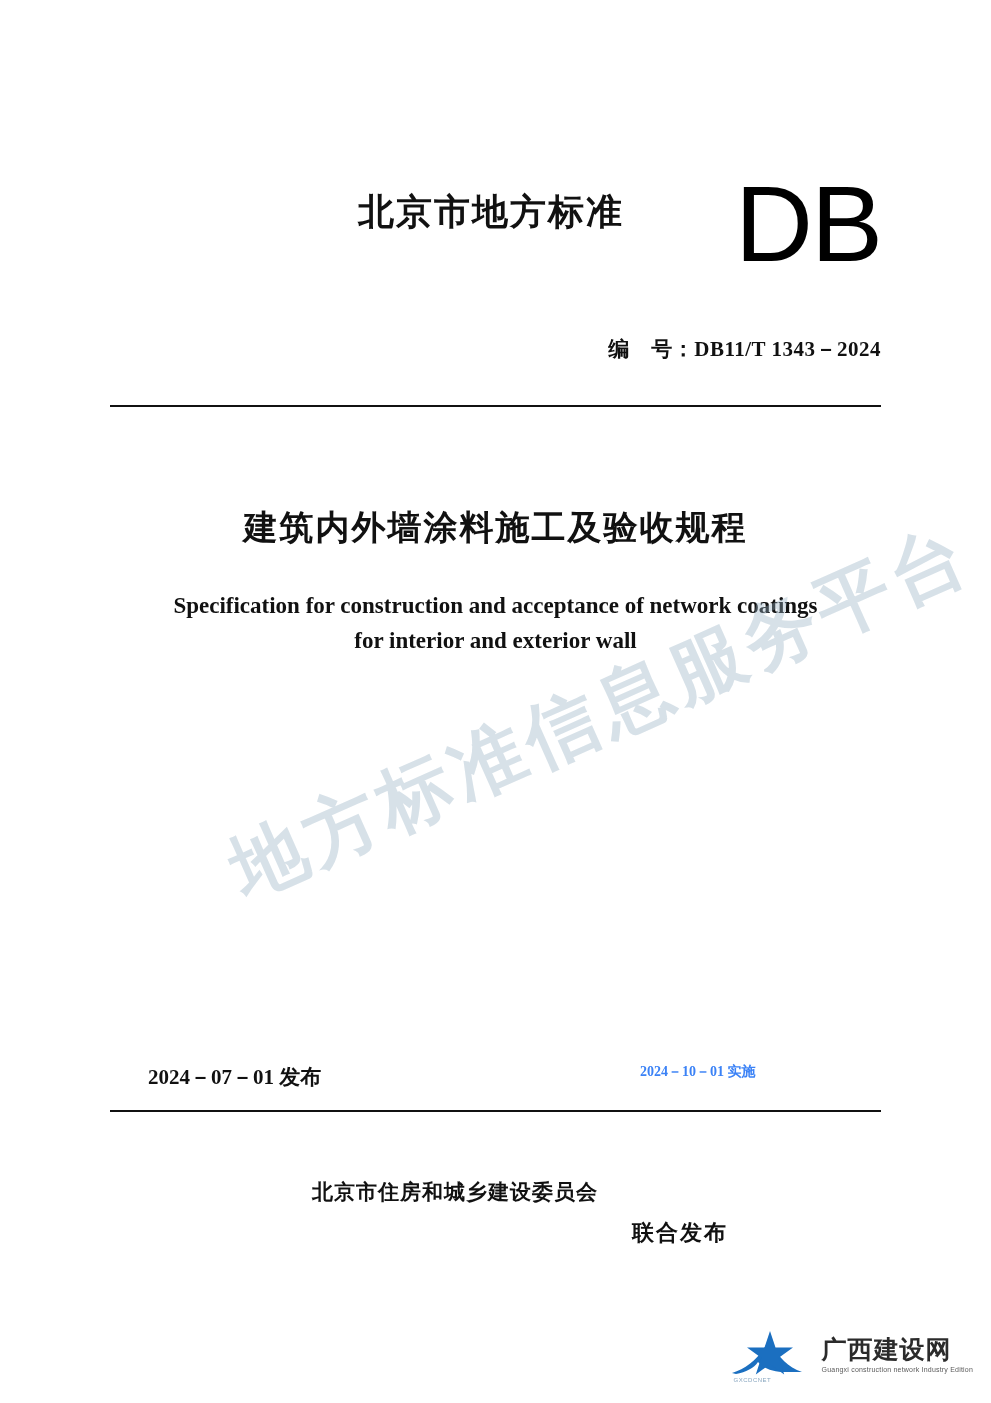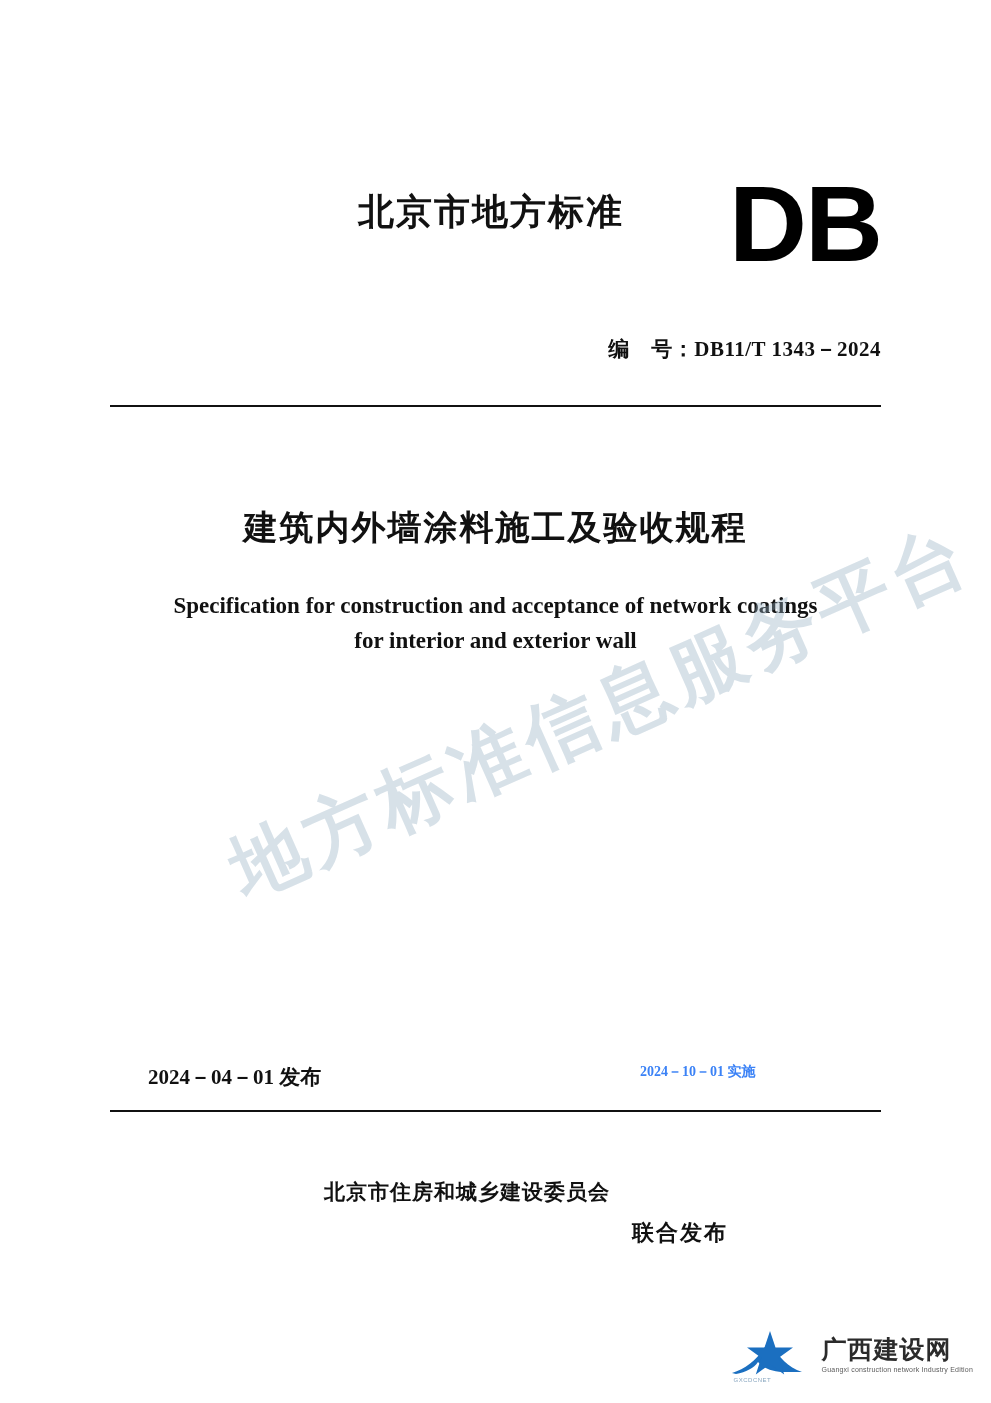--- a/index.html
+++ b/index.html
@@ -38,21 +38,21 @@
     font-weight: bold;
     font-size: 36px;
     letter-spacing: 2px;
     color: #111;
   }
   .db-mark {
     position: absolute;
     right: 0px;
     top: 0px;
     font-family: "Liberation Sans", sans-serif;
-    font-weight: bold;
+    font-weight: normal;
     font-size: 108px;
     line-height: 108px;
     letter-spacing: -2px;
     color: #000;
   }
 
   .std-number {
     position: absolute;
     right: 110px;
     top: 335px;
@@ -159,21 +159,20 @@
     text-align: center;
   }
   .publisher-line {
     font-family: "DejaVu Sans", sans-serif;
     font-weight: bold;
     font-size: 21px;
     letter-spacing: 1px;
     color: #111;
     margin-bottom: 22px;
     white-space: nowrap;
-    text-align: right;
   }
   .publisher-line.spaced {
     letter-spacing: 4px;
   }
   .joint-release {
     position: absolute;
     left: 632px;
     top: 1218px;
     font-family: "DejaVu Sans", sans-serif;
     font-weight: bold;
@@ -245,21 +244,21 @@
   <div class="rule-top"></div>
 
   <div class="title-cn">建筑内外墙涂料施工及验收规程</div>
   <div class="title-en">
     <div>Specification for construction and acceptance of network coatings</div>
     <div>for interior and exterior wall</div>
   </div>
 
   <div class="watermark">地方标准信息服务平台</div>
 
-  <div class="date-issue">2024－04－01 发布</div>
+  <div class="date-issue">2024－07－01 发布</div>
   <div class="date-effective">2024－10－01 实施</div>
 
   <div class="rule-bottom"></div>
 
   <div class="publishers">
     <div class="publisher-line">北京市住房和城乡建设委员会</div>
   </div>
   <div class="joint-release">联合发布</div>
 
   <div class="corner-logo">

